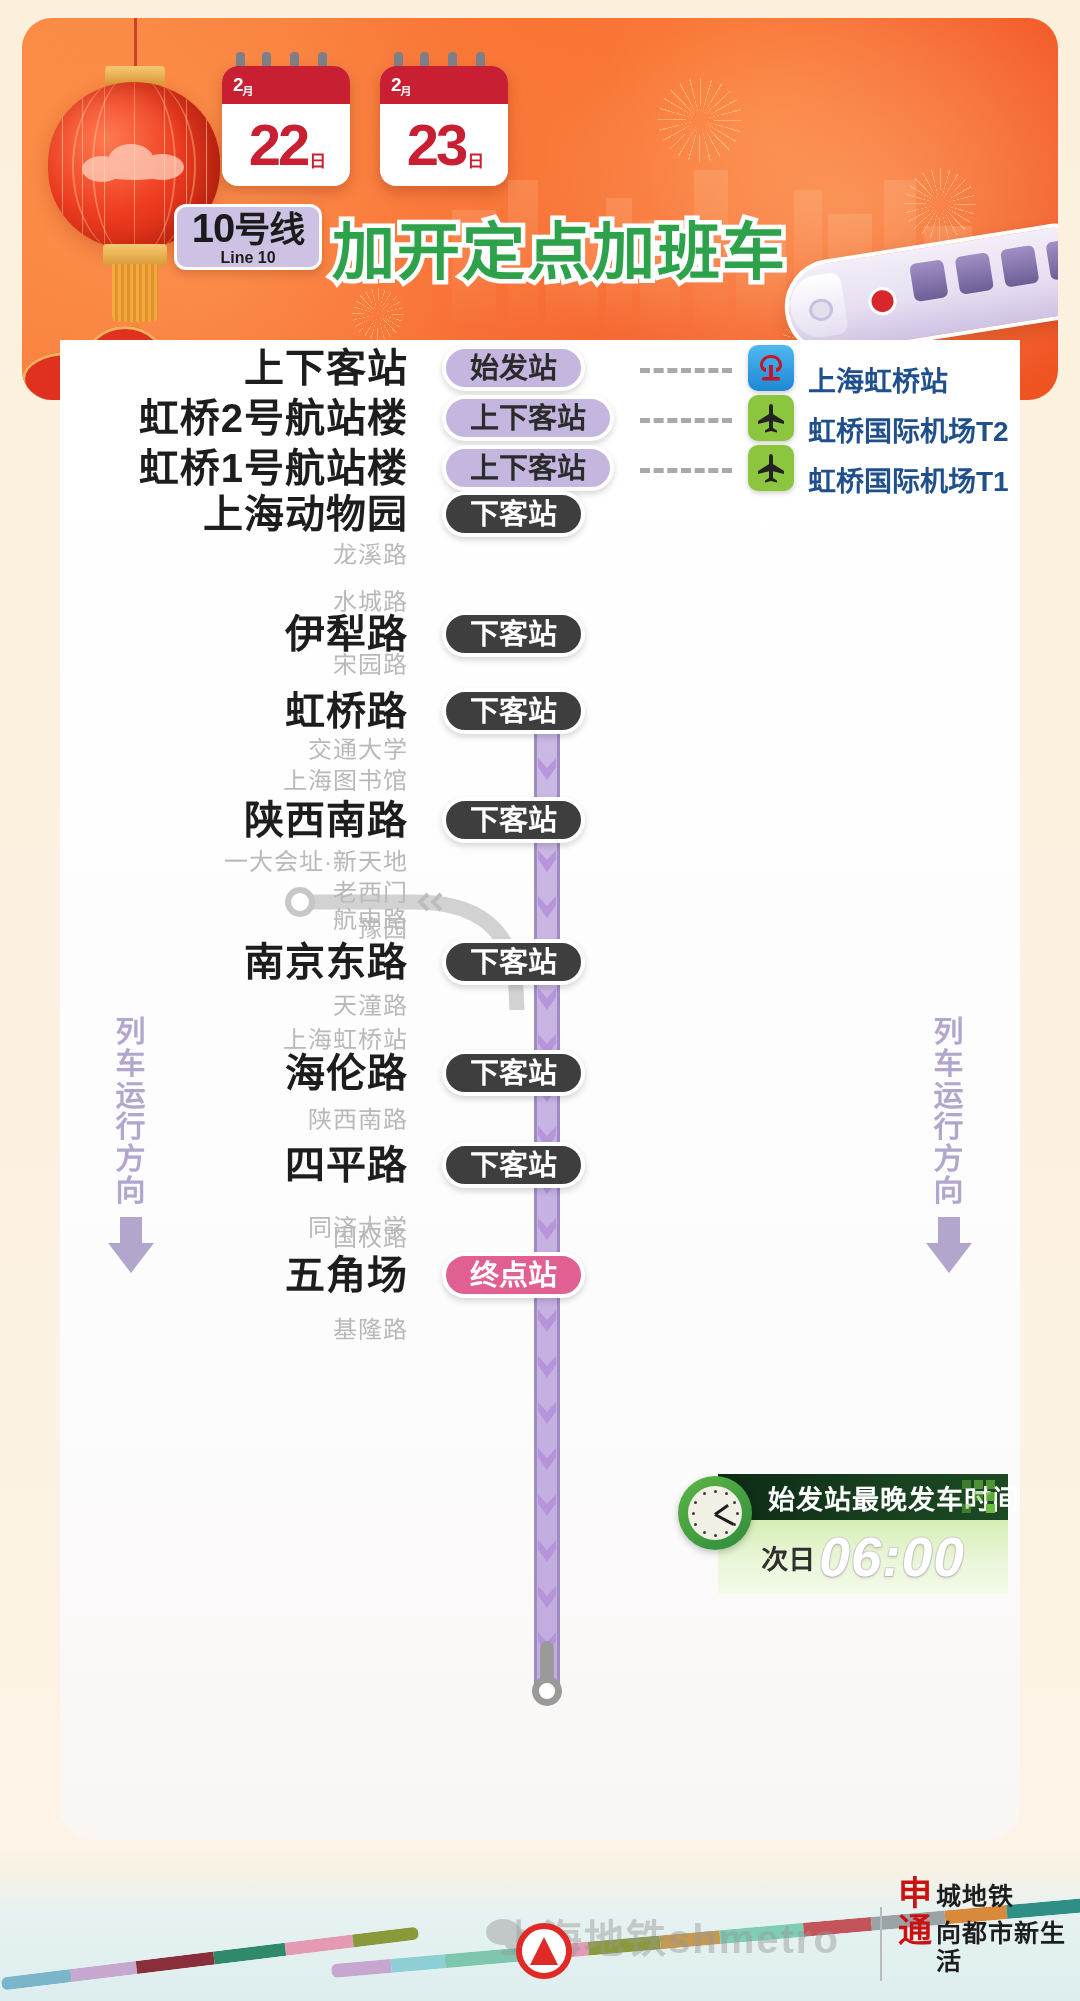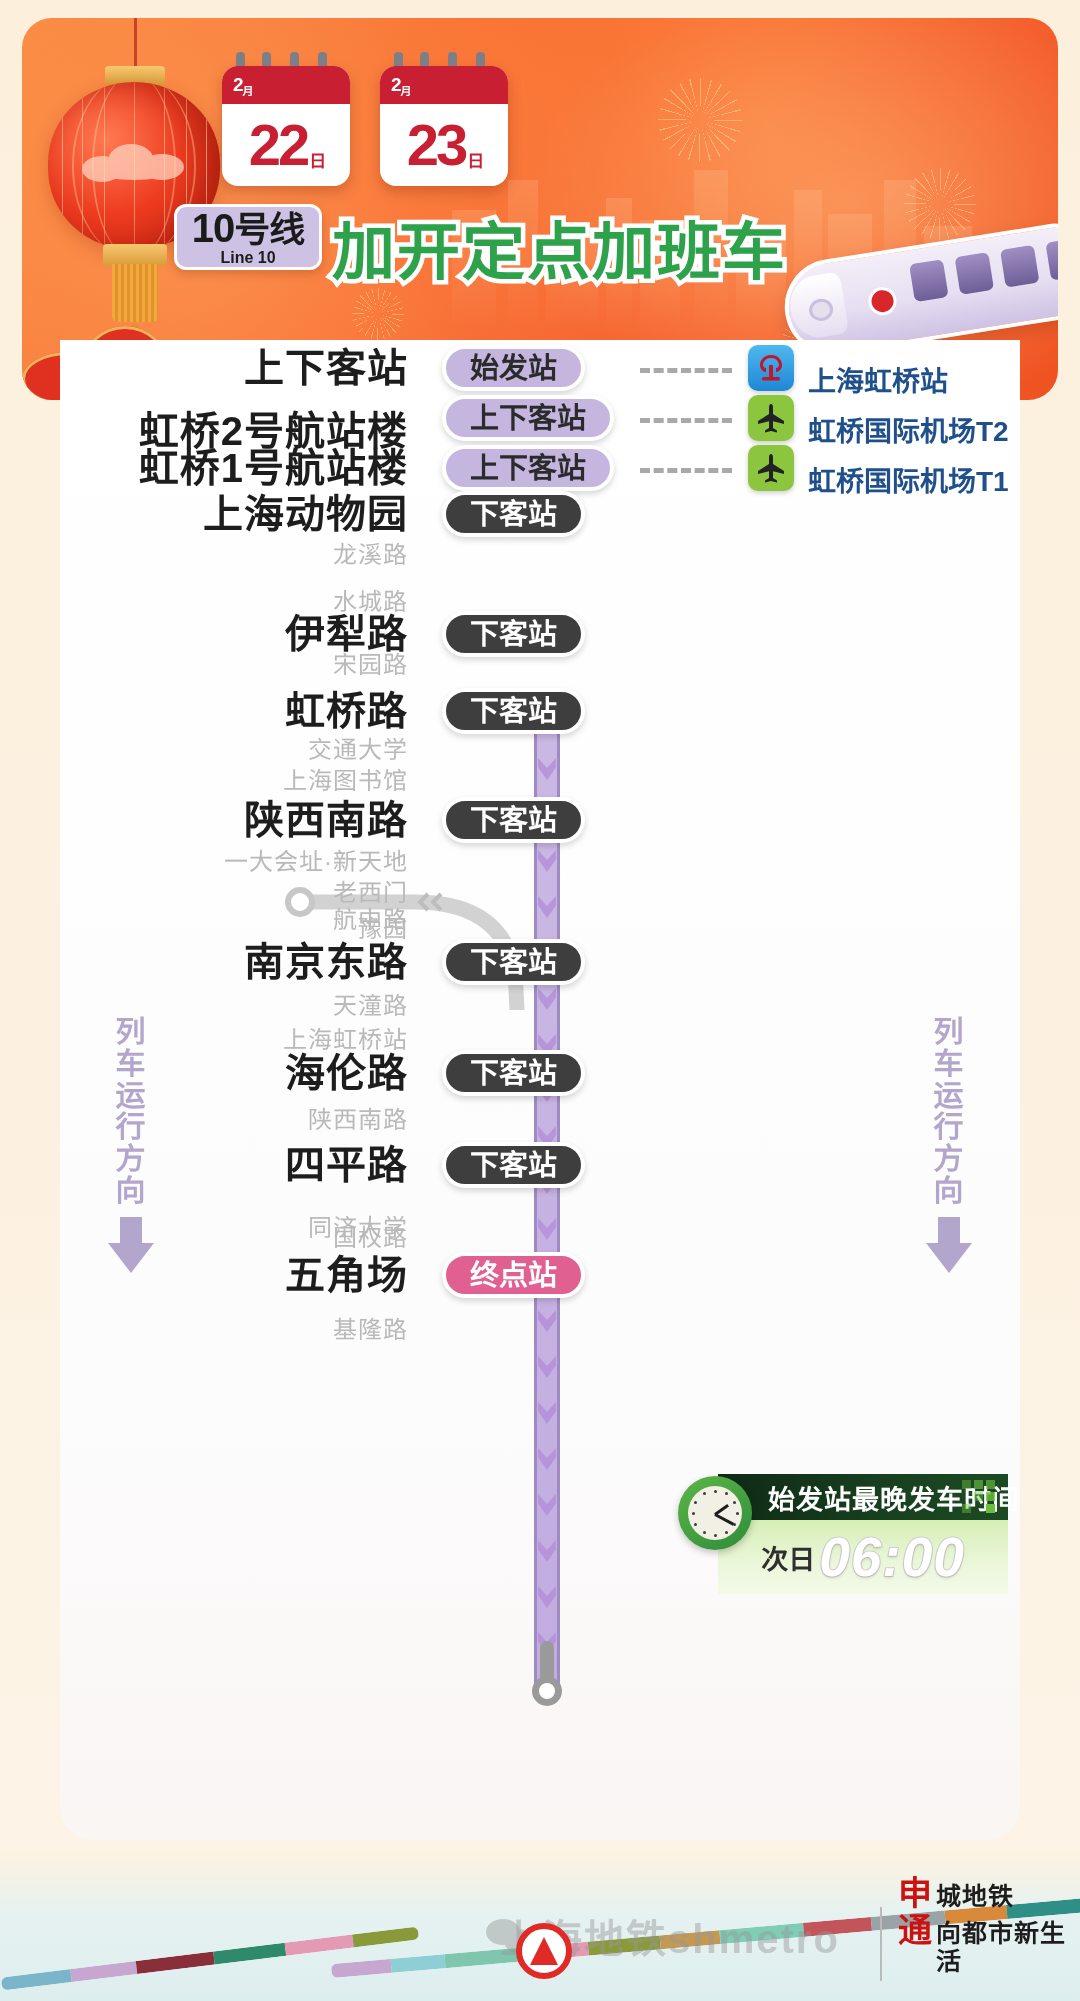--- a/index.html
+++ b/index.html
@@ -528,21 +528,21 @@
       <path d="M 176 14 L 168 22 L 176 30" fill="none" stroke="#bdbdbd" stroke-width="4"></path>
     </svg>
     <div class="stub" style="left:225px; top:547px;"></div>
 
     <div class="endtail" style="top:1301px;"></div>
     <div class="endstub" style="top:1336px;"></div>
 
     <div id="rows">
         <div class="stname" style="top: 8px;">上下客站</div>
         <div class="pill start" style="top: 5px;">始发站</div>
-        <div class="stname" style="top: 71px;">虹桥2号航站楼</div>
+        <div class="stname" style="top: 58px;">虹桥2号航站楼</div>
         <div class="pill both" style="top: 55px;">上下客站</div>
         <div class="stname" style="top: 108px;">虹桥1号航站楼</div>
         <div class="pill both" style="top: 105px;">上下客站</div>
         <div class="stname" style="top: 154px;">上海动物园</div>
         <div class="pill drop" style="top: 151px;">下客站</div>
         <div class="minor" style="top: 203px;">龙溪路</div>
         <div class="minor" style="top: 250px;">水城路</div>
         <div class="stname" style="top: 274px;">伊犁路</div>
         <div class="pill drop" style="top: 271px;">下客站</div>
         <div class="minor" style="top: 313px;">宋园路</div>

